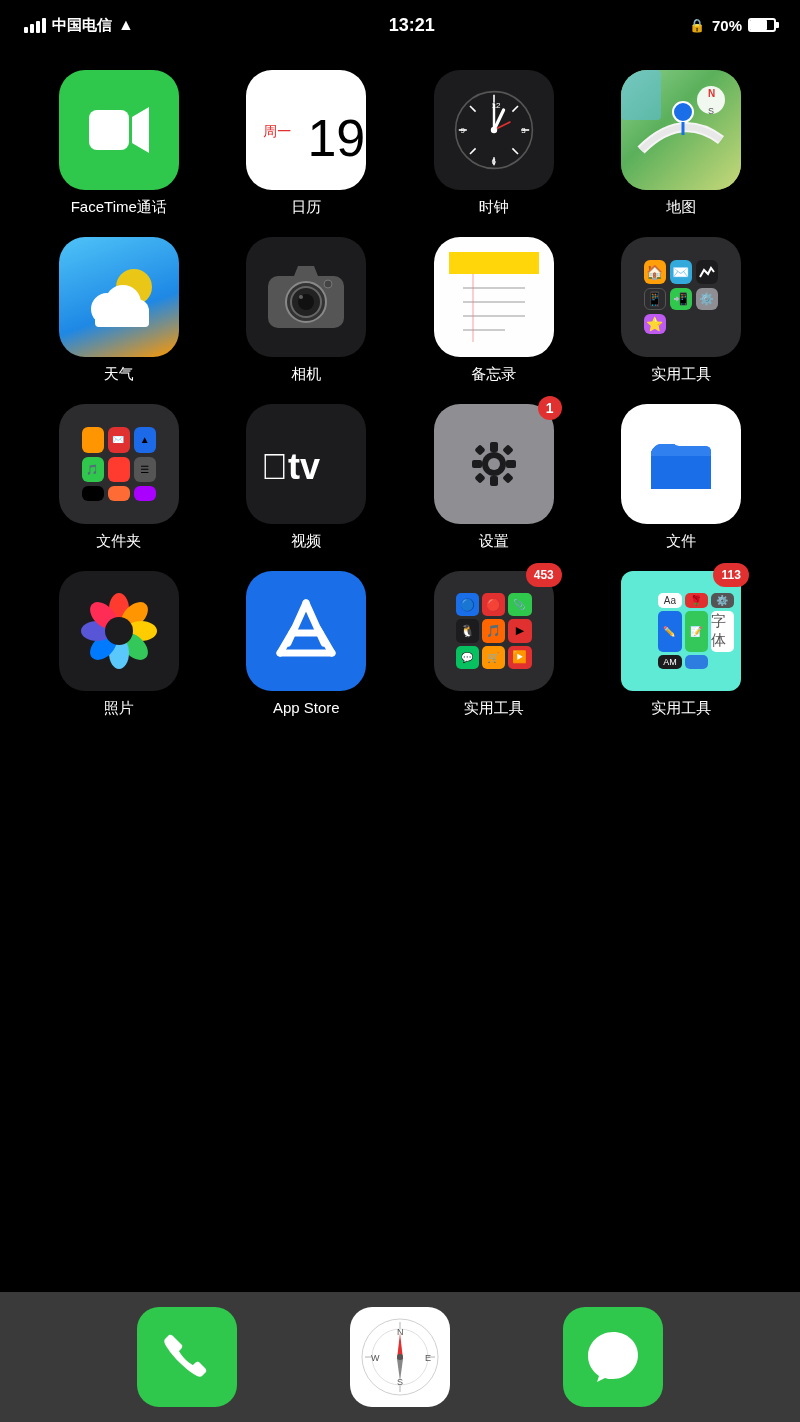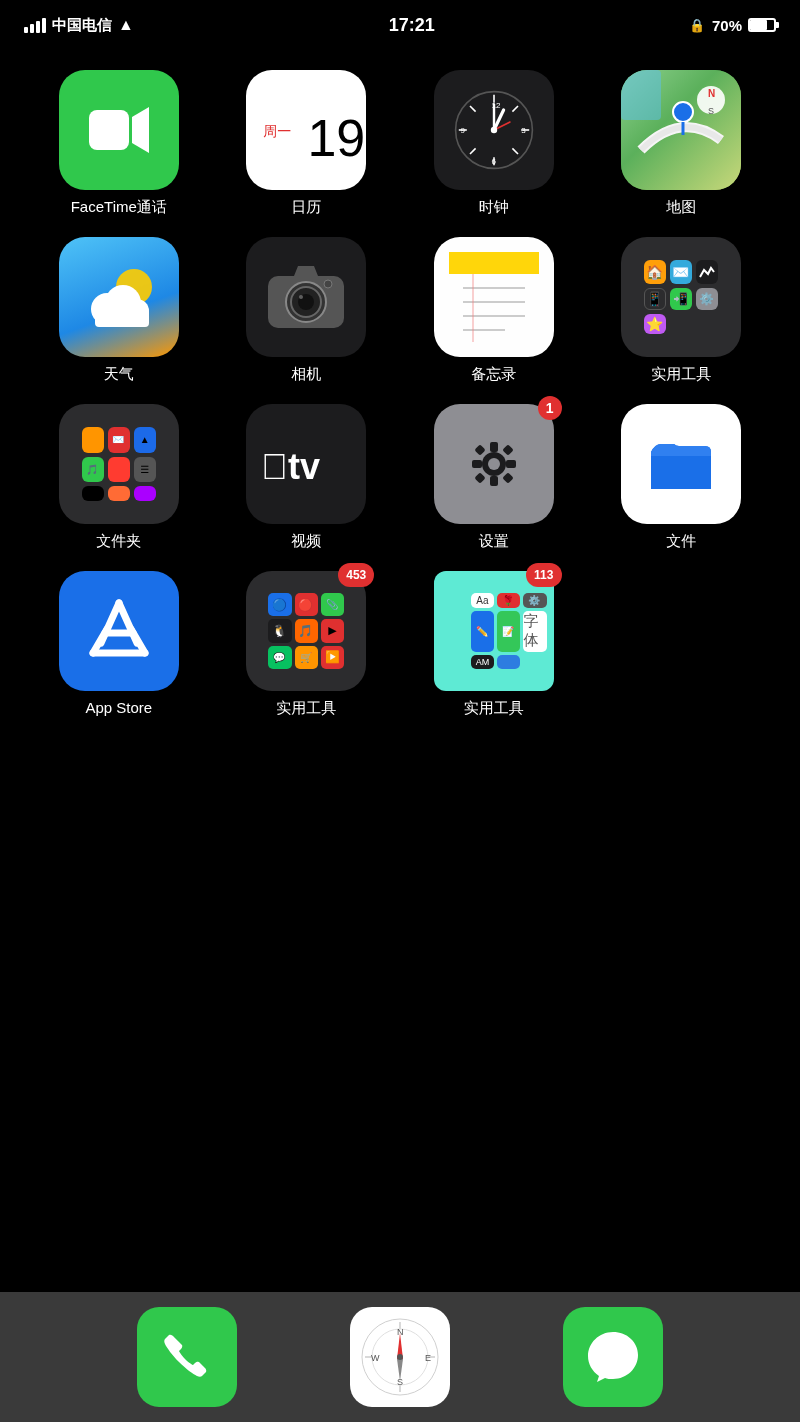--- a/index.html
+++ b/index.html
@@ -213,21 +213,21 @@
   <div class="status-left">
     <div class="signal-bars">
       <span></span>
         <span></span>
         <span></span>
         <span></span>
     </div>
     <span>中国电信</span>
     <span class="wifi-icon">▲</span>
   </div>
-  <div class="status-center">17:21</div>
+  <div class="status-center">13:21</div>
   <div class="status-right">
     <span class="lock-icon">🔒</span>
     <span>70%</span>
     <div class="battery-container">
       <div class="battery-box">
           <div class="battery-fill"></div>
         </div>
     </div>
   </div>
 </div>
@@ -442,20 +442,39 @@
         <rect width="80" height="80" fill="white" rx="0"></rect>
 
         <path d="M10,28 L10,65 L70,65 L70,28 Q70,22 64,22 L38,22 Q35,22 33,20 L20,20 Q14,20 10,28 Z" fill="#1a6fe8"></path>
 
         <path d="M10,32 L70,32 L70,28 Q70,22 64,22 L38,22 Q35,22 33,20 L20,20 Q14,20 10,28 Z" fill="#3080f0"></path>
       </svg>
     </div>
     <span class="app-label">文件</span>
   </div>
 
+  <div class="app-item">
+    <div class="app-icon icon-photos">
+      <svg width="90" height="90" viewBox="0 0 90 90">
+
+        <g transform="translate(45,45)">
+          <ellipse cx="0" cy="-22" rx="10" ry="16" fill="#ff3b30" transform="rotate(0)"></ellipse>
+          <ellipse cx="0" cy="-22" rx="10" ry="16" fill="#ff9500" transform="rotate(45)"></ellipse>
+          <ellipse cx="0" cy="-22" rx="10" ry="16" fill="#ffcc00" transform="rotate(90)"></ellipse>
+          <ellipse cx="0" cy="-22" rx="10" ry="16" fill="#34c759" transform="rotate(135)"></ellipse>
+          <ellipse cx="0" cy="-22" rx="10" ry="16" fill="#5ac8fa" transform="rotate(180)"></ellipse>
+          <ellipse cx="0" cy="-22" rx="10" ry="16" fill="#007aff" transform="rotate(225)"></ellipse>
+          <ellipse cx="0" cy="-22" rx="10" ry="16" fill="#5856d6" transform="rotate(270)"></ellipse>
+          <ellipse cx="0" cy="-22" rx="10" ry="16" fill="#ff2d55" transform="rotate(315)"></ellipse>
+          <circle r="14" fill="#1c1c1e"></circle>
+        </g>
+      </svg>
+    </div>
+    <span class="app-label">照片</span>
+  </div>
 
   <div class="app-item">
     <div class="app-icon icon-appstore">
       <svg width="80" height="80" viewBox="0 0 80 80">
 
         <g stroke="white" stroke-width="7" fill="none" stroke-linecap="round">
           <path d="M40,12 L58,52"></path>
           <path d="M40,12 L22,52"></path>
           <path d="M26,42 L54,42"></path>
           <path d="M14,62 L28,38"></path>

